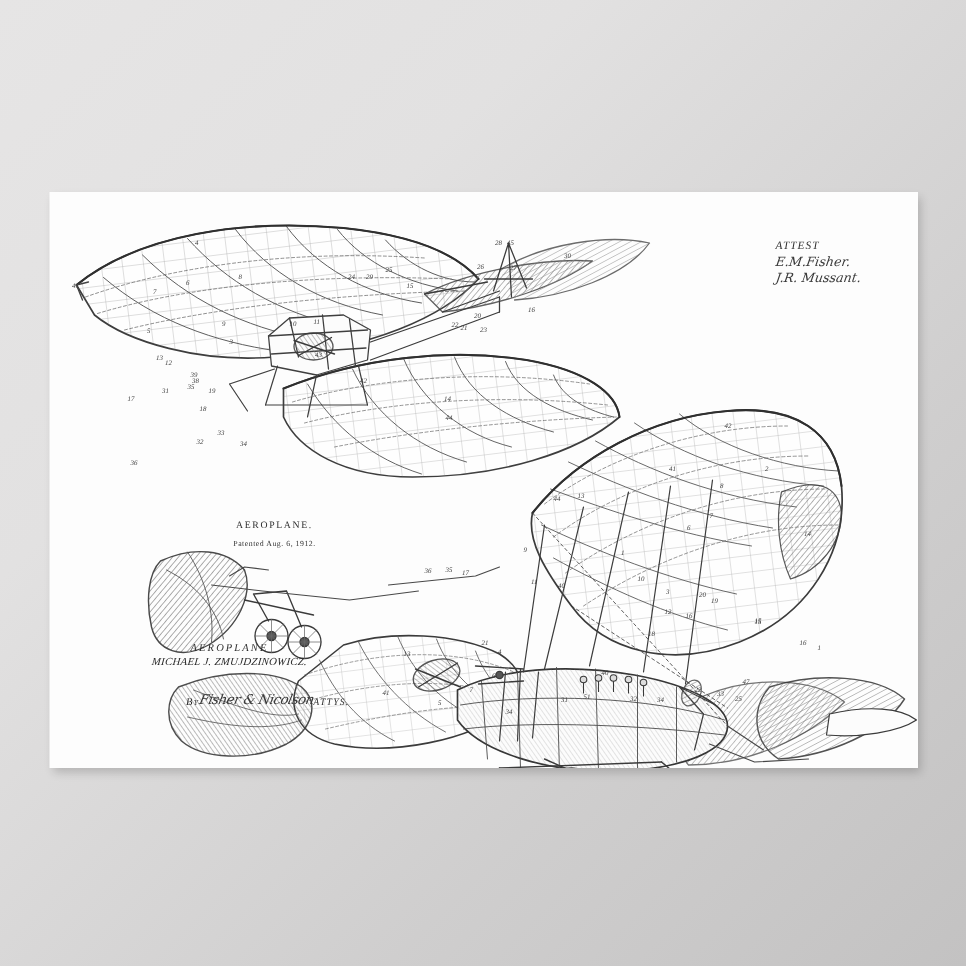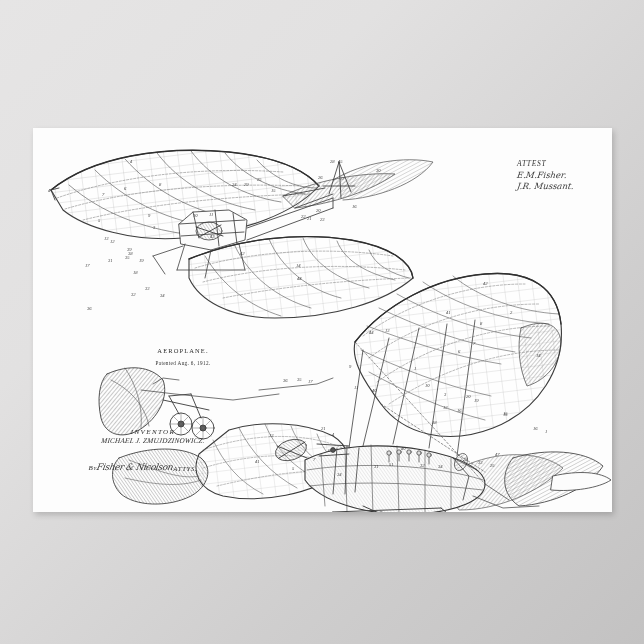--- a/index.html
+++ b/index.html
@@ -111,21 +111,21 @@
     margin-top: 1px;
     transform: skewX(-6deg);
   }
   #byline-row {
     position: absolute;
     left: 20px;
     top: 334px;
     width: 180px;
     display: flex;
     align-items: flex-end;
-    justify-content: center;
+    justify-content: flex-end;
   }
   #by-label {
     font-family: "Liberation Serif", serif;
     font-size: 7px;
     font-style: italic;
     font-variant: small-caps;
     letter-spacing: 0.8px;
     color: #2e2e2e;
   }
   #atty-signature {
@@ -489,21 +489,21 @@
       <div class="sig-line">E.M.Fisher.</div>
       <div class="sig-line">J.R. Mussant.</div>
     </div>
 
     <div class="txt" id="title-block">
       <div id="doc-title">AEROPLANE.</div>
       <div id="doc-date">Patented Aug. 6, 1912.</div>
     </div>
 
     <div class="txt" id="inventor-block">
-      <div id="inventor-label">INVENTOR</div>
+      <div id="inventor-label">AEROPLANE</div>
       <div id="inventor-name">MICHAEL J. ZMUJDZINOWICZ.</div>
     </div>
 
     <div id="byline-row">
       <span id="by-label">By</span>
       <span id="atty-signature">Fisher &amp; Nicolson</span>
       <span id="attys-label">ATTYS.</span>
     </div>
 
   </div>

